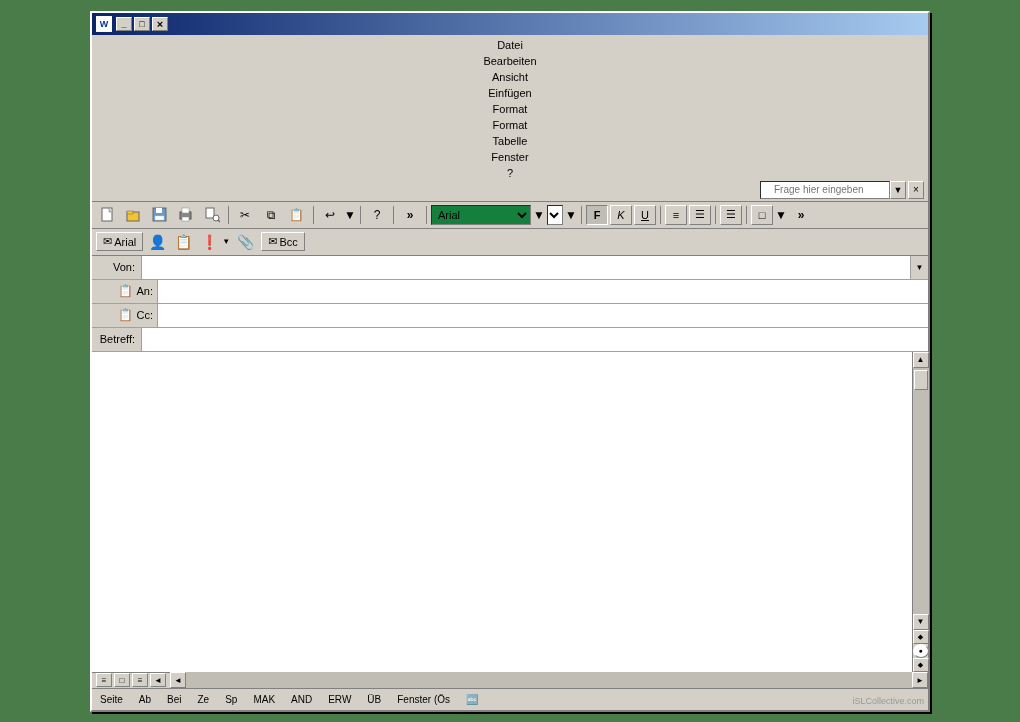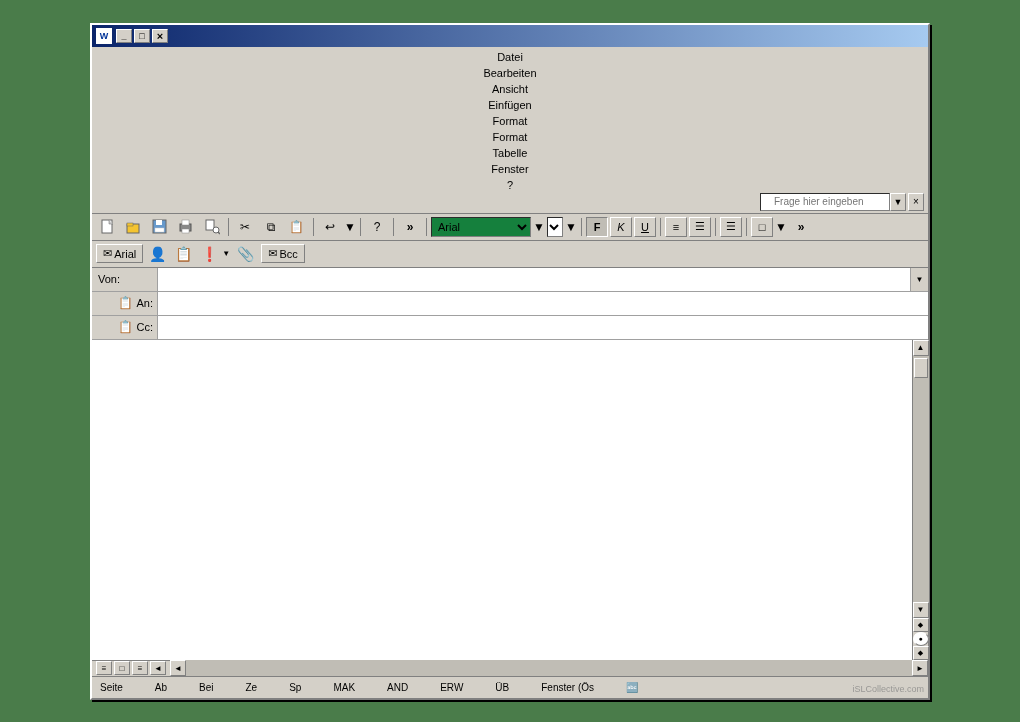--- a/index.html
+++ b/index.html
@@ -227,24 +227,24 @@
       background: #d4d0c8;
       padding: 0;
     }
     .form-row {
       display: flex;
       align-items: center;
       border-bottom: 1px solid #a0a0a0;
       height: 24px;
     }
     .form-label {
-      width: 65px;
+      width: 49px;
       padding: 2px 6px;
       font-size: 11px;
-      text-align: left;
+      text-align: right;
       color: #000;
       flex-shrink: 0;
     }
     .form-input {
       flex: 1;
       height: 100%;
       background: #fff;
       border: none;
       border-left: 1px solid #a0a0a0;
       padding: 0 4px;
@@ -410,21 +410,21 @@
       cursor: pointer;
     }
     .status-bar {
       background: #d4d0c8;
       display: flex;
       align-items: center;
       padding: 2px 8px;
       height: 22px;
       border-top: 1px solid #808080;
       font-size: 10px;
-      gap: 32px;
+      gap: 16px;
     }
     .status-item {
       display: flex;
       align-items: center;
       gap: 2px;
       color: #000;
     }
     .watermark {
       position: absolute;
       bottom: 4px;
@@ -597,20 +597,24 @@
       </div>
       <input class="form-input" type="text" value="" style="">
     </div>
     <div class="form-row">
       <div class="form-label-with-icon">
         <span class="form-icon">📋</span>
         <span>Cc:</span>
       </div>
       <input class="form-input" type="text" value="" style="">
     </div>
+    <div class="form-row">
+      <div class="form-label">Betreff:</div>
+      <input class="form-input" type="text" value="" style="border-left: 1px solid rgb(160, 160, 160);">
+    </div>
   </div>
 
   <div class="content-area">
     <div class="document-area"></div>
     <div class="scrollbar-v">
       <div class="scroll-btn">▲</div>
       <div class="scroll-track">
         <div class="scroll-thumb"></div>
       </div>
       <div class="scroll-btn">▼</div>

